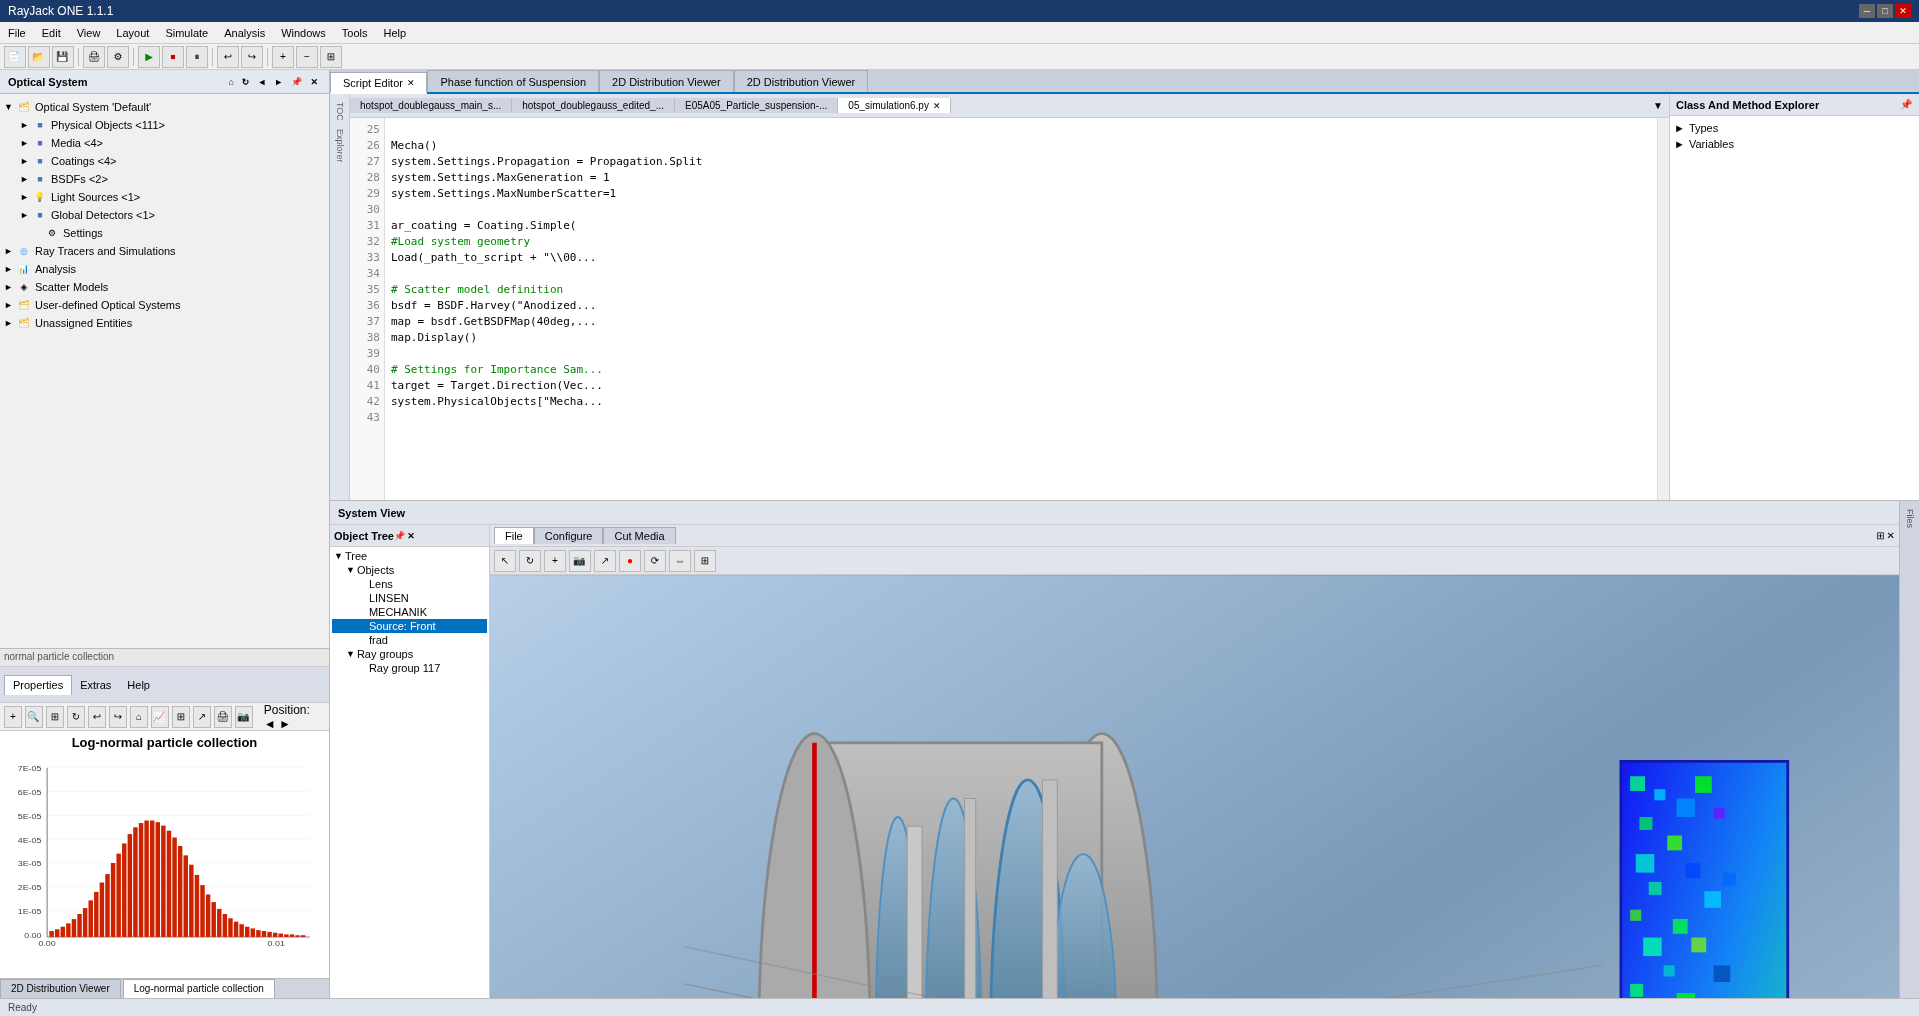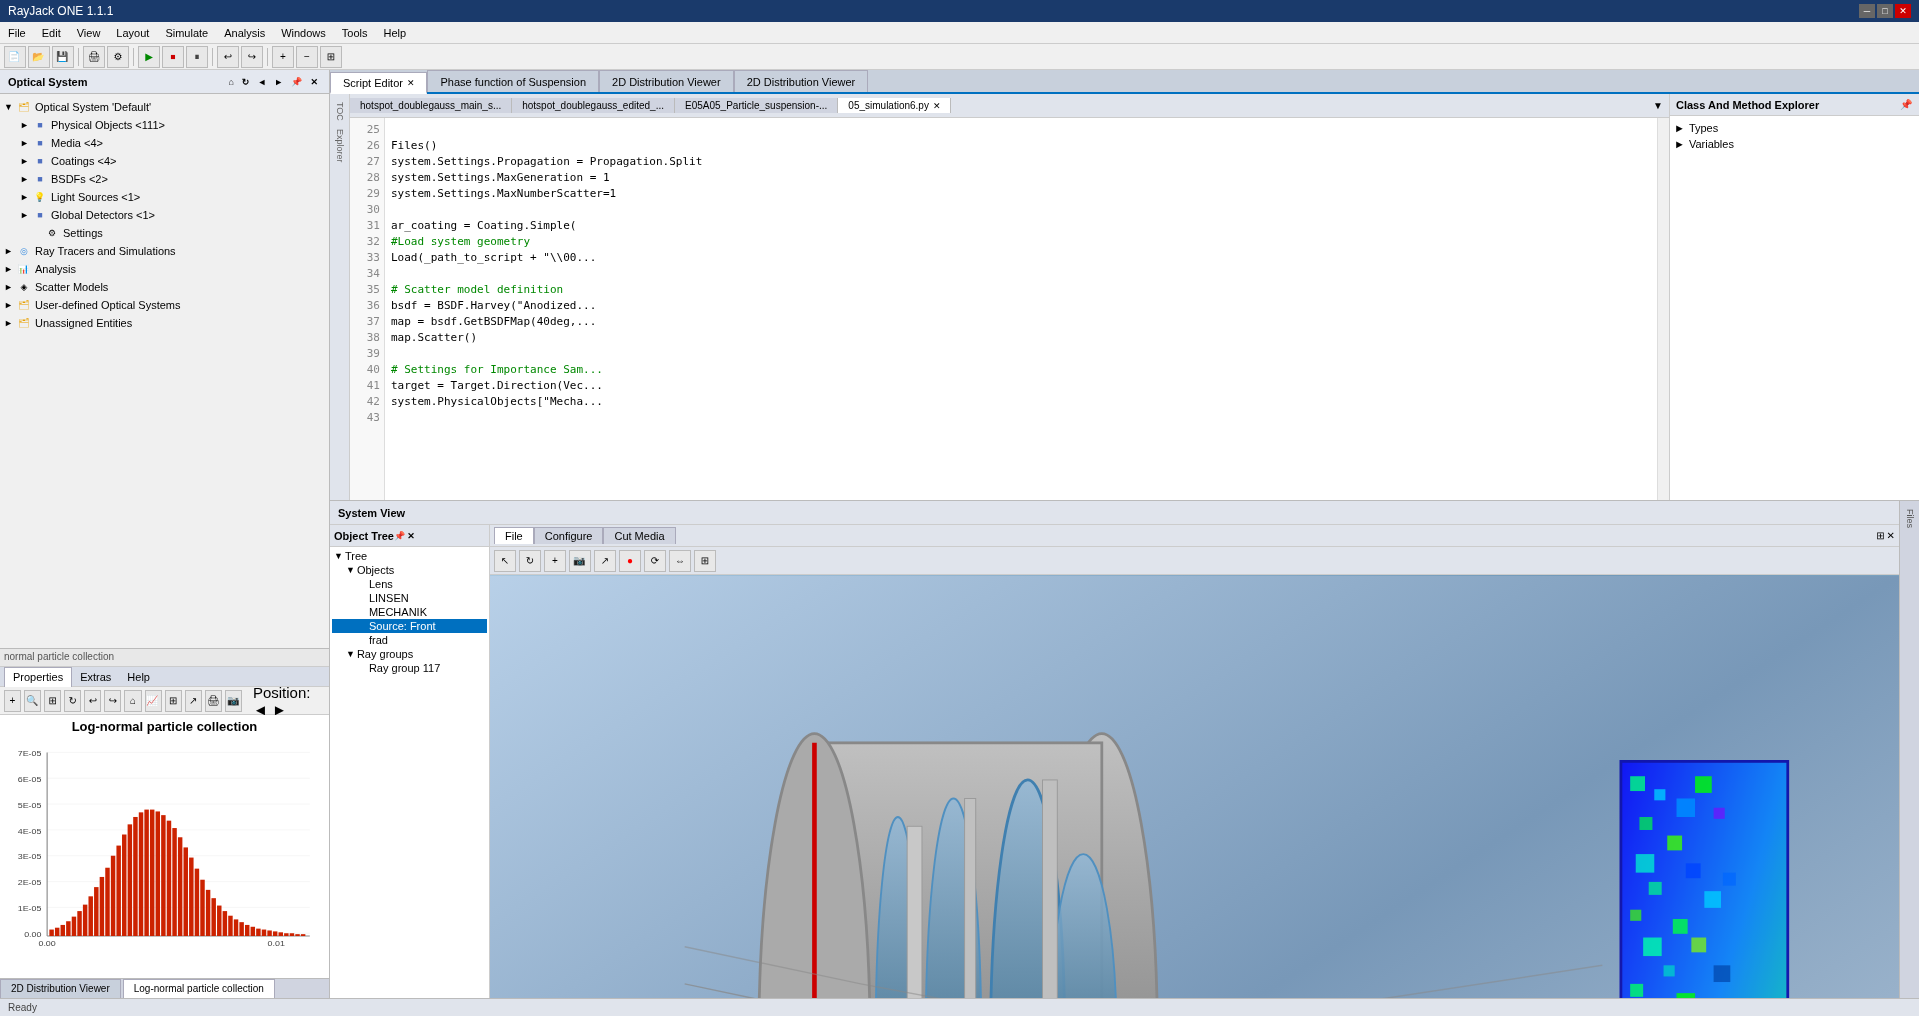--- a/index.html
+++ b/index.html
@@ -27,21 +27,21 @@
     .tree-item { display: flex; align-items: center; padding: 1px 4px; cursor: pointer; white-space: nowrap; }
     .tree-arrow { width: 12px; font-size: 9px; }
     .tree-icon { width: 16px; height: 16px; margin-right: 3px; display: inline-flex; align-items: center; justify-content: center; font-size: 9px; }
     .icon-folder { color: #e8a000; }
     .tab { height: 22px; padding: 0 12px; display: flex; align-items: center; background: #c8d0dc; border: 1px solid #aab; border-bottom: none; cursor: pointer; font-size: 11px; gap: 4px; }
     .tab.active { background: white; border-bottom: 2px solid white; margin-bottom: -2px; }
     .tab-close { font-size: 9px; cursor: pointer; }
     .bb-tab { height: 20px; padding: 0 10px; display: flex; align-items: center; background: #c8d0dc; border: 1px solid #aab; cursor: pointer; font-size: 10px; margin-right: 2px; }
     .bb-tab.active { background: white; }
     .chart-title { text-align: center; font-size: 14px; font-weight: bold; margin-bottom: 8px; }
-    .props-tab-bar { height: 20px; background: #d8dde8; display: flex; align-items: center; padding: 0 4px; border-bottom: 1px solid #ccc; }
+    .props-tab-bar { height: 36px; background: #d8dde8; display: flex; align-items: center; padding: 0 4px; border-bottom: 1px solid #ccc; }
     .props-tab { height: 20px; padding: 0 8px; display: flex; align-items: center; cursor: pointer; font-size: 11px; }
     .props-tab.active { background: white; border: 1px solid #aab; border-bottom: none; }
 
     .props-toolbar { height: 28px; background: #f0f0f0; border-bottom: 1px solid #ccc; display: flex; align-items: center; padding: 0 4px; gap: 3px; }
 
     
     .status-bar { height: 18px; background: #e0e4ec; border-top: 1px solid #bbb; display: flex; align-items: center; padding: 0 8px; font-size: 10px; color: #444; }
 
     .full-right { display: flex; flex-direction: column; flex: 1; min-width: 0; }
 
@@ -194,21 +194,21 @@
           <div class="tb-btn">⊞</div>
           <div class="tb-btn">↻</div>
           <div class="tb-btn">↩</div>
           <div class="tb-btn">↪</div>
           <div class="tb-btn">⌂</div>
           <div class="tb-btn">📈</div>
           <div class="tb-btn">⊞</div>
           <div class="tb-btn">↗</div>
           <div class="tb-btn">🖨</div>
           <div class="tb-btn">📷</div>
-          <div style="font-size:15px; margin-left:8px;">Position: ◄ ►</div>
+          <div style="font-size:12px; margin-left:8px;">Position: ◄ ►</div>
         </div>
 
         <div style="flex:1; position:relative; overflow:hidden;">
 
           <div style="position:absolute; bottom:0; left:0; right:0; height:20px; background:#d0d4e0; display:flex; align-items:center; border-top:1px solid #bbb;">
             <div class="bb-tab">2D Distribution Viewer</div>
             <div class="bb-tab active">Log-normal particle collection</div>
           </div>
           <div style="position:absolute; top:0; bottom:20px; left:0; right:0; background:white;">
             <div class="chart-title" style="font-size:13px; font-weight:bold; text-align:center; padding-top:4px;">Log-normal particle collection</div>
@@ -334,33 +334,33 @@
               <div style="margin-left:auto; padding:2px 6px; font-size:10px; cursor:pointer;">▼</div>
             </div>
 
             <div style="flex:1; display:flex; overflow:hidden; background:white;">
 
               <div style="width:35px; background:#f8f8f8; border-right:1px solid #ddd; padding:4px 4px 4px 2px; font-family:monospace; font-size:11px; color:#888; text-align:right; line-height:16px; overflow:hidden; user-select:none;">
                 25<br>26<br>27<br>28<br>29<br>30<br>31<br>32<br>33<br>34<br>35<br>36<br>37<br>38<br>39<br>40<br>41<br>42<br>43
               </div>
 
               <div style="flex:1; background:white; padding:4px 6px; font-family:monospace; font-size:11px; line-height:16px; overflow:auto; white-space:pre;">
-<span style="color:#000">Files()</span>
+<span style="color:#000">Mecha()</span>
 <span style="color:#000">system.Settings.Propagation = Propagation.Split</span>
 <span style="color:#000">system.Settings.MaxGeneration = 1</span>
 <span style="color:#000">system.Settings.MaxNumberScatter=1</span>
 
 <span style="color:#000">ar_coating = Coating.Simple(</span>
 <span style="color:#008800">#Load system geometry</span>
 <span style="color:#000">Load(_path_to_script + "\\00...</span>
 
 <span style="color:#008800"># Scatter model definition</span>
 <span style="color:#000">bsdf = BSDF.Harvey("Anodized...</span>
 <span style="color:#000">map = bsdf.GetBSDFMap(40deg,...</span>
-<span style="color:#000">map.Scatter()</span>
+<span style="color:#000">map.Display()</span>
 
 <span style="color:#008800"># Settings for Importance Sam...</span>
 <span style="color:#000">target = Target.Direction(Vec...</span>
 <span style="color:#000">system.PhysicalObjects["Mecha...</span>
 
               </div>
 
               <div style="width:12px; background:#f0f0f0; border-left:1px solid #ddd;"></div>
             </div>
           </div>

